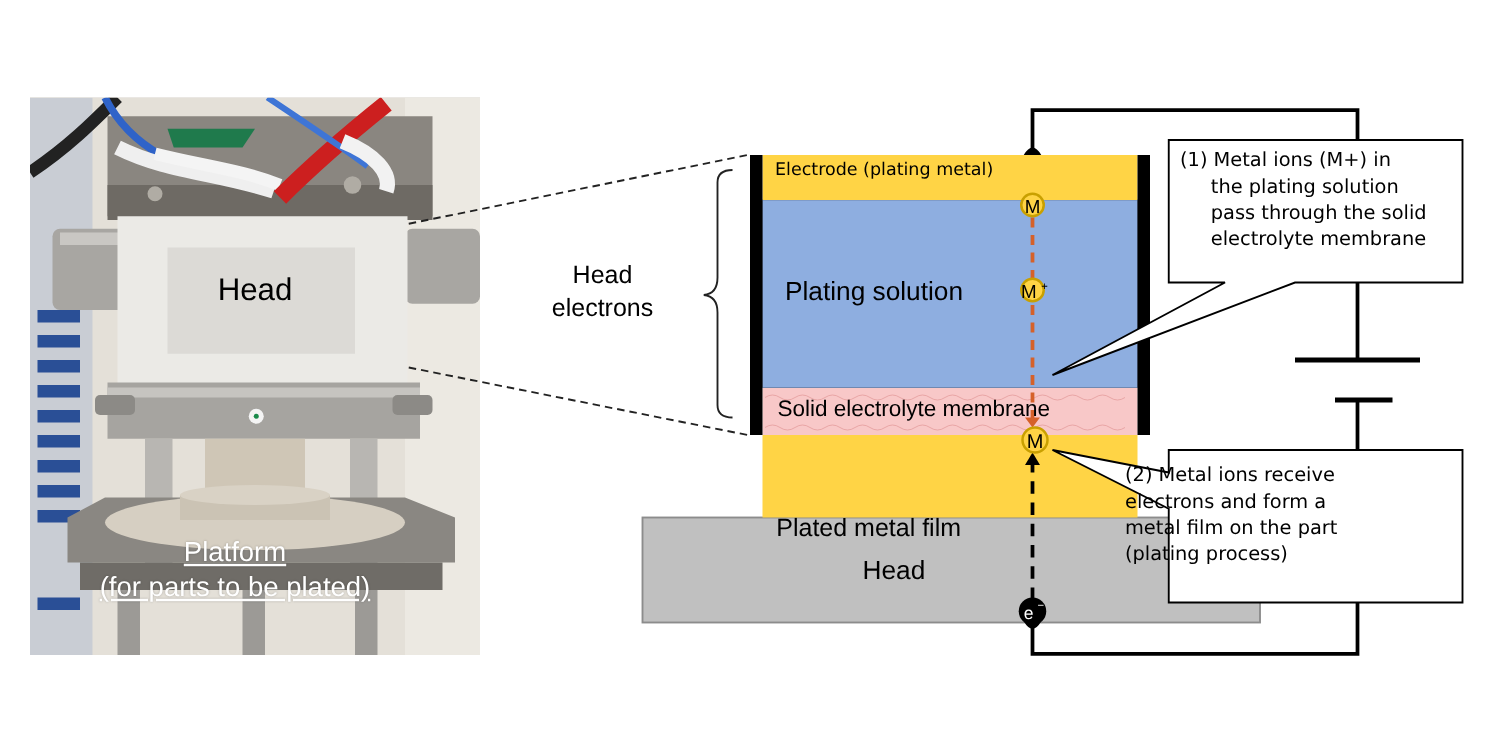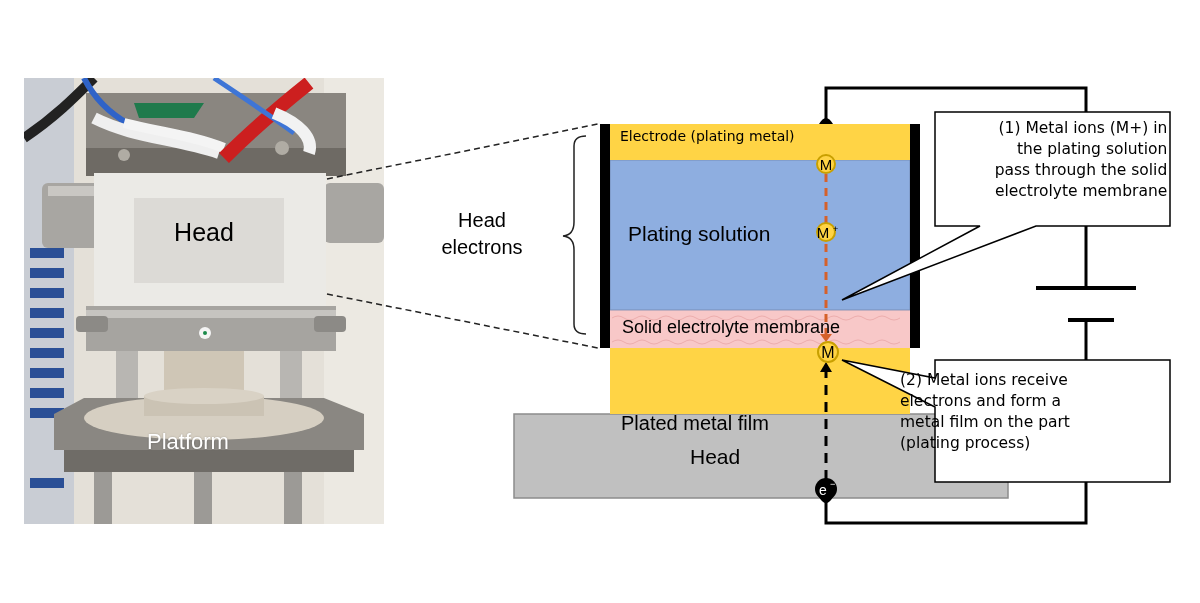--- a/index.html
+++ b/index.html
@@ -1,21 +1,21 @@
 <!DOCTYPE html>
 <html><head>
 <meta charset="utf-8">
 <style>
   html, body { margin: 0; padding: 0; background: #ffffff; }
   body { width: 1200px; height: 603px; position: relative; overflow: hidden; font-family: "Liberation Sans", sans-serif; }
   #photo { position: absolute; left: 24px; top: 78px; width: 360px; height: 446px; overflow: hidden; background: #d8d4cc; }
   #photo svg { position: absolute; left: 0; top: 0; }
   .photo-label { position: absolute; text-align: center; font-family: "Liberation Sans", sans-serif; }
   #head-label { left: 100px; top: 140px; width: 160px; font-size: 25px; color: #000; }
-  #platform-label { left: 0; top: 350px; width: 328px; font-size: 22px; color: #ffffff; line-height: 28px; text-shadow: 0 0 2px rgba(0,0,0,0.25); }
+  #platform-label { left: 0; top: 350px; width: 328px; font-size: 22px; color: #ffffff; line-height: 28px; text-shadow: 0 0 2px rgba(0,0,0,0.25); text-decoration: underline; }
   #diagram { position: absolute; left: 0; top: 0; width: 1200px; height: 603px; }
   .diag-text { position: absolute; font-family: "Liberation Sans", sans-serif; color: #000; white-space: nowrap; }
   .callout-text { position: absolute; font-family: "DejaVu Sans", sans-serif; font-size: 15.5px; line-height: 21px; color: #000; white-space: pre; }
 </style>
 </head>
 <body>
 
 <div id="photo">
   <svg width="360" height="446" viewBox="0 0 360 446">
 
@@ -75,20 +75,21 @@
     <ellipse cx="180" cy="318" rx="60" ry="8" fill="#d9d2c5"></ellipse>
 
     <rect x="40" y="372" width="290" height="22" fill="#6f6c67"></rect>
     <rect x="70" y="394" width="18" height="52" fill="#9c9a96"></rect>
     <rect x="170" y="394" width="18" height="52" fill="#9c9a96"></rect>
     <rect x="260" y="394" width="18" height="52" fill="#9c9a96"></rect>
   </svg>
   <div class="photo-label" id="head-label">Head</div>
   <div class="photo-label" id="platform-label">
     <div>Platform</div>
+    <div>(for parts to be plated)</div>
   </div>
 </div>
 
 <svg id="diagram" width="1200" height="603" viewBox="0 0 1200 603">
 
   <line x1="327" y1="179" x2="598" y2="124" stroke="#222" stroke-width="1.5" stroke-dasharray="6,4"></line>
   <line x1="327" y1="294" x2="598" y2="348" stroke="#222" stroke-width="1.5" stroke-dasharray="6,4"></line>
 
   <path d="M586,136 Q574,136 574,146 L574,222 Q574,235 563,236 Q574,237 574,250 L574,324 Q574,334 586,334" stroke="#222" stroke-width="1.5" fill="none"></path>
 
@@ -142,20 +143,20 @@
 <div class="diag-text" style="left:432px;top:207px;width:100px;text-align:center;font-size:20px;line-height:27px;">
   <div>Head</div>
   <div>electrons</div>
 </div>
 <div class="diag-text" style="left:620px;top:128px;font-family:'DejaVu Sans',sans-serif;font-size:14px;">Electrode (plating metal)</div>
 <div class="diag-text" style="left:628px;top:222px;font-size:21px;">Plating solution</div>
 <div class="diag-text" style="left:622px;top:317px;font-size:18px;">Solid electrolyte membrane</div>
 <div class="diag-text" style="left:621px;top:372px;font-size:20px;margin-top:40px;">Plated metal film</div>
 <div class="diag-text" style="left:690px;top:445px;font-size:21px;">Head</div>
 
-<div class="callout-text" style="left:970px;top:118px;text-align:right;">(1) Metal ions (M+) in
+<div class="callout-text" style="left:944px;top:118px;">(1) Metal ions (M+) in
      the plating solution
      pass through the solid
      electrolyte membrane</div>
 <div class="callout-text" style="left:900px;top:370px;">(2) Metal ions receive
 electrons and form a
 metal film on the part
 (plating process)</div>
 
 </body></html>

